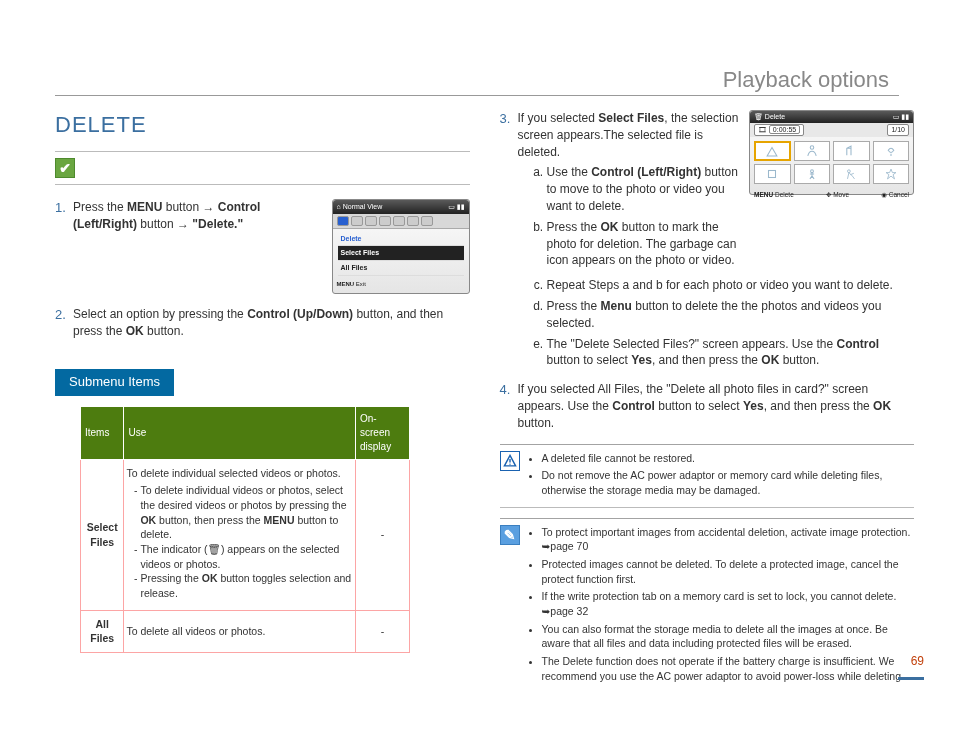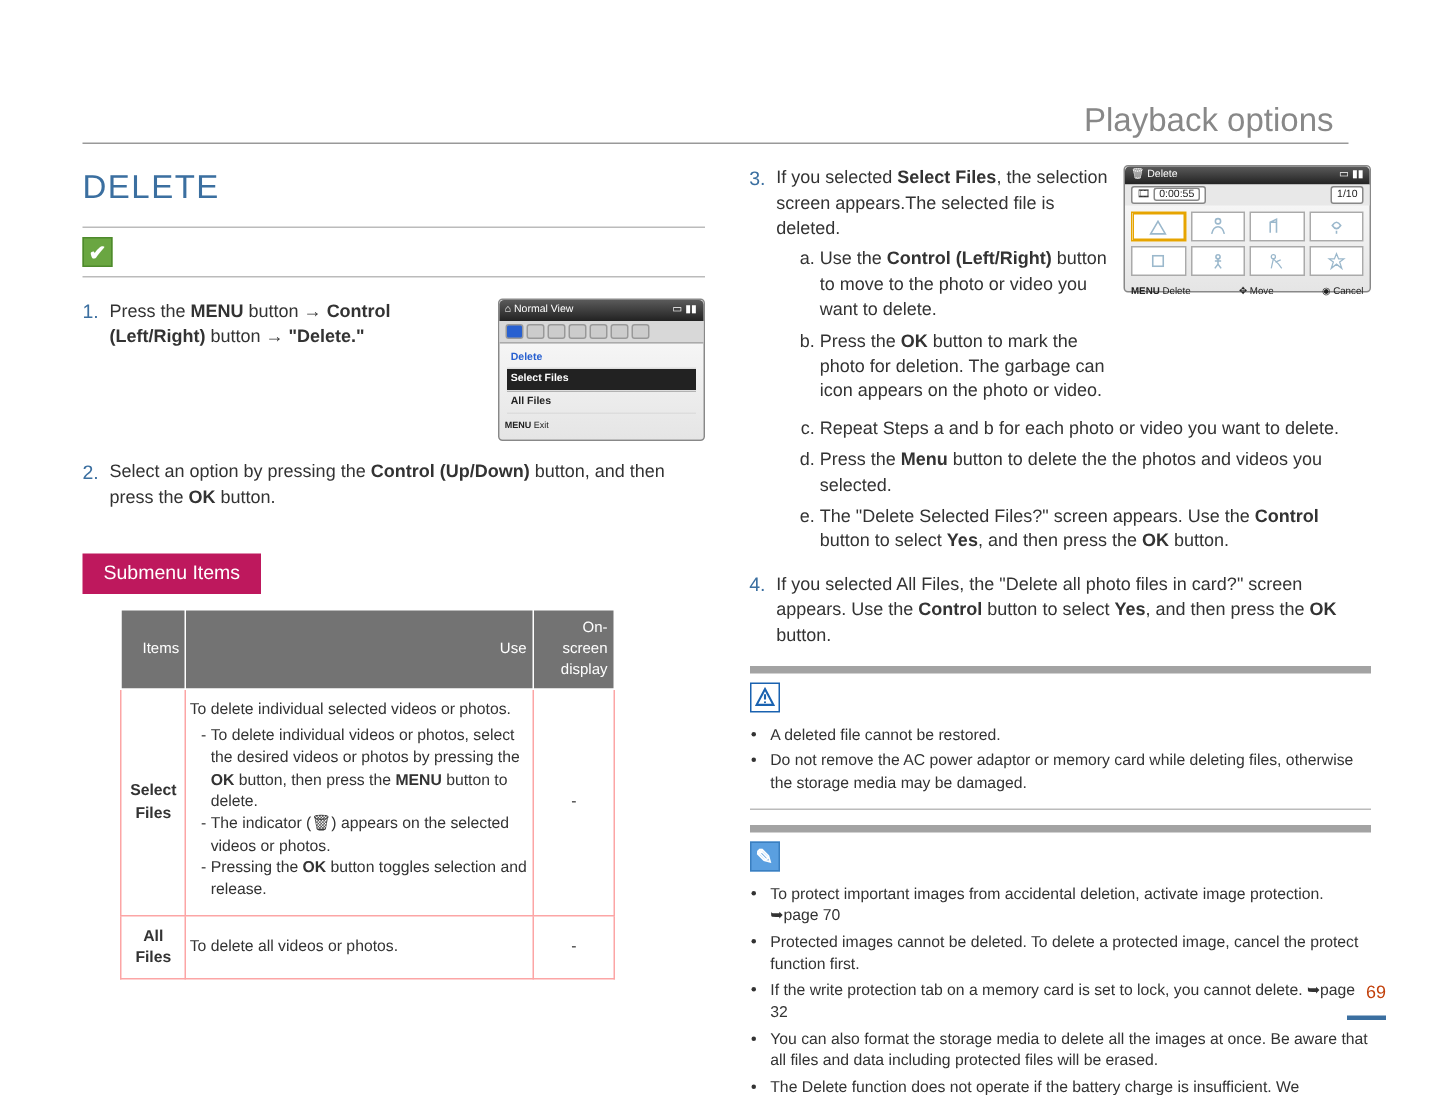--- a/index.html
+++ b/index.html
@@ -83,40 +83,40 @@
     position: absolute;
     left: 0;
     color: #3b6fa0;
     font-size: 13px;
   }
   .step-row { display: flex; gap: 10px; align-items: flex-start; }
   .step-text { flex: 1; font-size: 12px; }
   .bold { font-weight: bold; }
   .submenu-hdr {
     display: inline-block;
-    background: #be185d;
+    background: #0369a1;
     color: #fff;
     padding: 4px 14px;
     font-size: 13px;
     margin: 18px 0 10px 0;
   }
   table.submenu {
     border-collapse: collapse;
     width: 330px;
     margin-left: 25px;
     font-size: 10.5px;
   }
   table.submenu th {
-    background: #737373;
+    background: #4d7c0f;
     color: #fff;
     padding: 5px 4px;
     font-weight: normal;
     font-size: 10px;
     border: 1px solid #fff;
-    text-align: right;
+    text-align: left;
   }
   table.submenu td {
     border: 1px solid #fca5a5;
     padding: 6px 2px;
     vertical-align: middle;
   }
   table.submenu td.center { text-align: center; }
   table.submenu ul, table.submenu .inner-list { padding-left: 14px; margin: 3px 0; }
   .sub-ol { list-style: lower-alpha; padding-left: 18px; margin: 4px 0; font-size: 12px; }
   .sub-ol li { margin-bottom: 4px; margin-left: 11px; }
@@ -161,22 +161,22 @@
   .mock2 .thumb{ height:20px; background:#fff; border:1px solid #aaa; display:flex; align-items:center; justify-content:center; color:#9bb8cc;}
   .mock2 .thumb.sel{ border-color:#e6a400; box-shadow: inset 0 0 0 1px #e6a400;}
   .mock2 .bot{ display:flex; justify-content:space-between; padding:2px 4px; font-size:6.5px;}
   svg.g { width:14px; height:14px; }
   .play-icon{ display:inline-block; width:12px; height:9px; background:#555; border-radius:1px; vertical-align:middle; position:relative;}
   .play-icon::after{ content:""; position:absolute; left:3px; top:2px; border-left:4px solid #fff; border-top:2.5px solid transparent; border-bottom:2.5px solid transparent;}
   .arrow{ font-weight:bold;}
   .mock1 .bot{ font-size:6px; padding:1px 4px; position:relative;}
   .warn-box, .info-box {
     display:flex; gap:8px; align-items:flex-start;
-    border-top:5px solid #a3a3a3; border-bottom:1px solid #bbb;
-    padding:6px 0; margin: 10px 0; flex-direction: column;
+    border-top:1px solid #a3a3a3; border-bottom:1px solid #bbb;
+    padding:6px 0; margin: 10px 0;
   }
   .info-box.noborderbottom{ border-bottom:none; padding-bottom:12px;}
   .info-box ul, .warn-box ul, .note-box ul { margin:0; padding-left:14px; font-size:10.5px;}
   .info-box li, .warn-box li, .note-box li{ margin-bottom:3px;}
 </style>
 </head>
 <body>
 
 <div class="page">
   <div class="header-title">Playback options</div>

